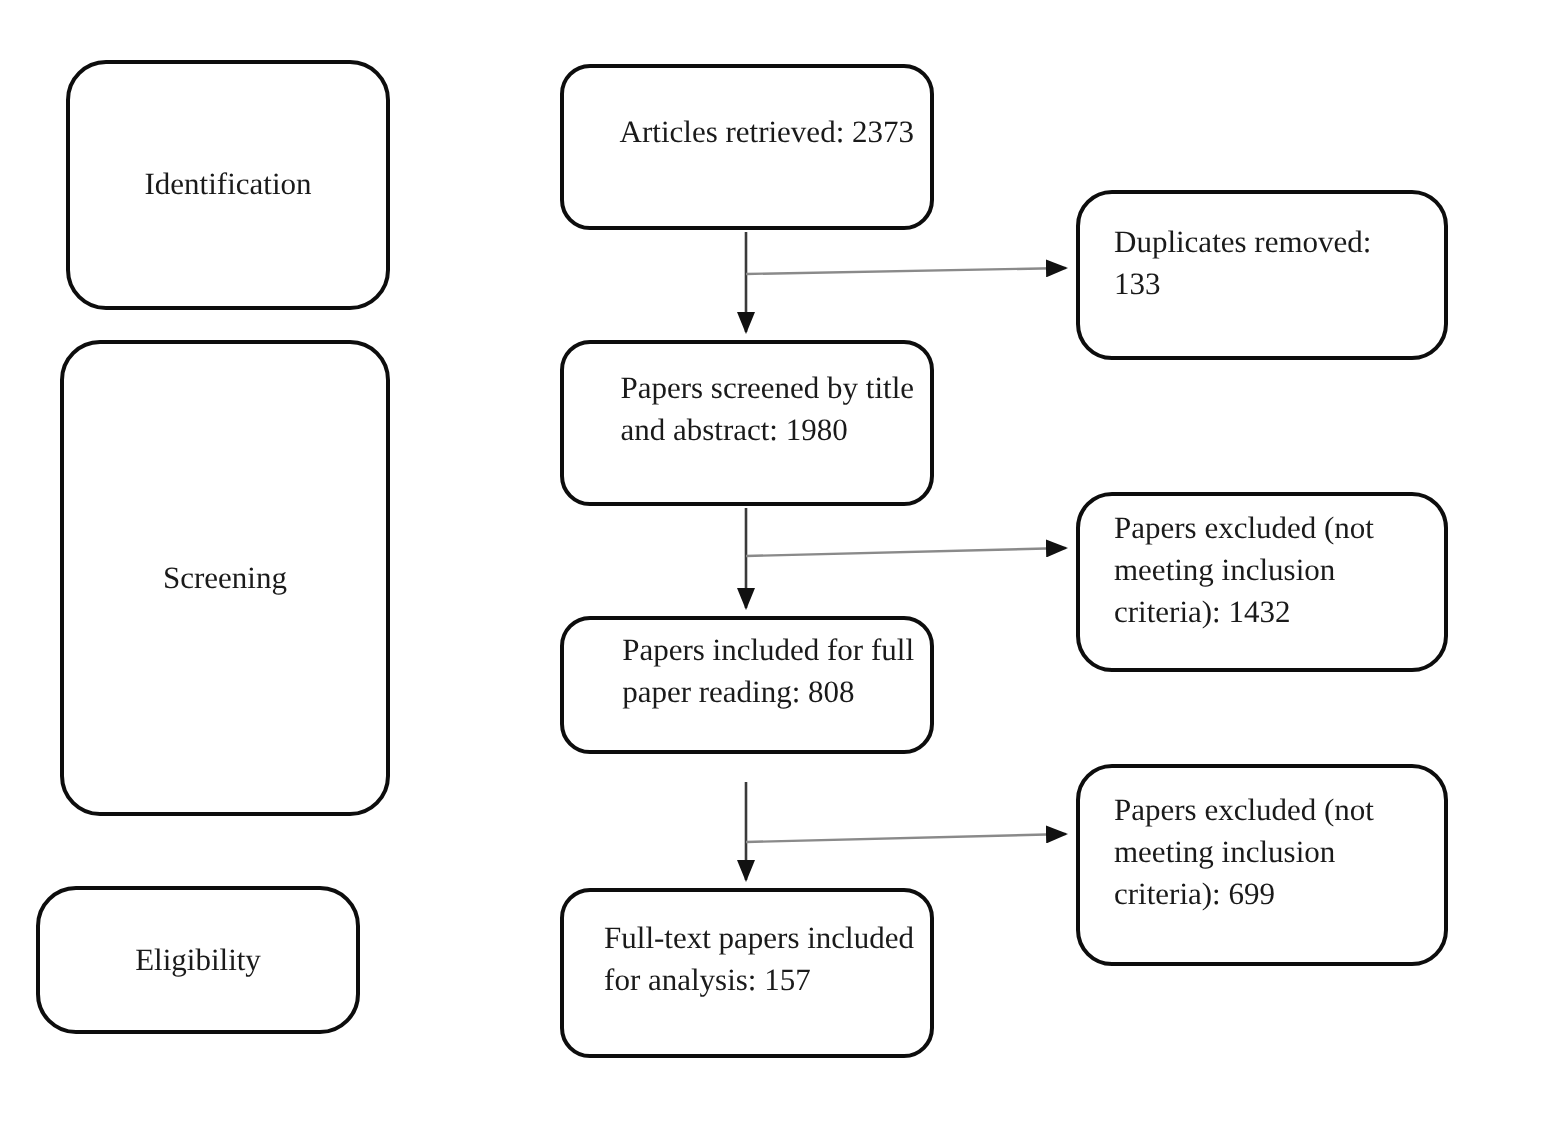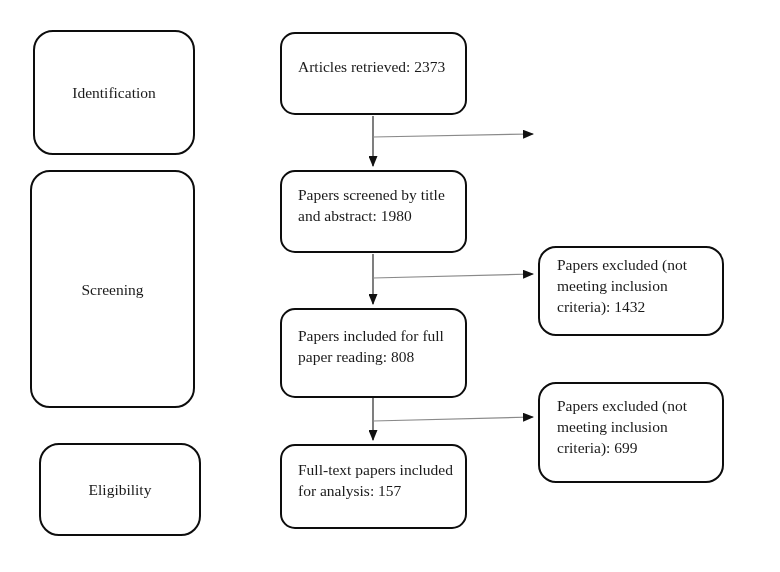--- a/index.html
+++ b/index.html
@@ -28,20 +28,21 @@
   .stage-box {
     border-radius: 20px;
     align-items: center;
     justify-content: center;
     text-align: center;
   }
   .flow-box {
     border-radius: 15px;
     align-items: center;
     padding: 0 8px 14px 16px;
+    justify-content: flex-end;
   }
   .excl-box {
     border-radius: 18px;
     align-items: center;
     padding: 0 8px 12px 17px;
   }
   .box-label {
     white-space: pre-line;
   }
   #arrow-layer {
@@ -49,26 +50,26 @@
     left: 0;
     top: 0;
     width: 780px;
     height: 572px;
     pointer-events: none;
   }
 
   
   #stage-identification { left: 33px;  top: 30px;  width: 162px; height: 125px; }
   #stage-screening      { left: 30px;  top: 170px; width: 165px; height: 238px; }
-  #stage-eligibility    { left: 39px;  top: 443px; width: 162px; height: 93px;  }
+  #stage-eligibility    { left: 18px;  top: 443px; width: 162px; height: 74px;  }
 
   
   #flow-retrieved  { left: 280px; top: 32px;  width: 187px; height: 83px; }
   #flow-screened   { left: 280px; top: 170px; width: 187px; height: 83px; }
-  #flow-fullpaper  { left: 280px; top: 308px; width: 187px; height: 90px; }
+  #flow-fullpaper  { left: 280px; top: 308px; width: 187px; height: 69px; }
   #flow-analysis   { left: 280px; top: 444px; width: 187px; height: 85px; }
 
   
   #excl-duplicates { left: 538px; top: 95px;  width: 186px; height: 85px;  }
   #excl-screening  { left: 538px; top: 246px; width: 186px; height: 90px;  }
   #excl-fulltext   { left: 538px; top: 382px; width: 186px; height: 101px; }
 </style>
 </head>
 <body>
 
@@ -109,20 +110,24 @@
   </div>
   <div class="box flow-box" id="flow-fullpaper">
     <span class="box-label">Papers included for full
 paper reading: 808</span>
   </div>
   <div class="box flow-box" id="flow-analysis">
     <span class="box-label">Full-text papers included
 for analysis: 157</span>
   </div>
 
+  <div class="box excl-box" id="excl-duplicates">
+    <span class="box-label">Duplicates removed:
+133</span>
+  </div>
   <div class="box excl-box" id="excl-screening">
     <span class="box-label">Papers excluded (not
 meeting inclusion
 criteria): 1432</span>
   </div>
   <div class="box excl-box" id="excl-fulltext">
     <span class="box-label">Papers excluded (not
 meeting inclusion
 criteria): 699</span>
   </div>

